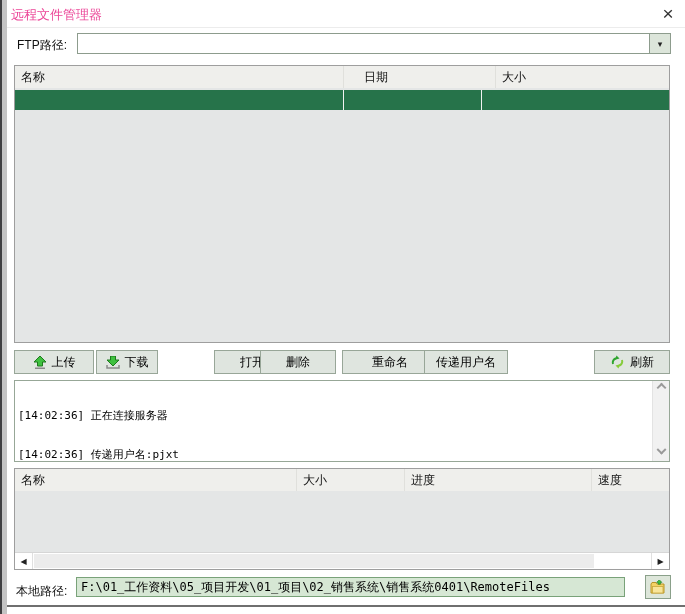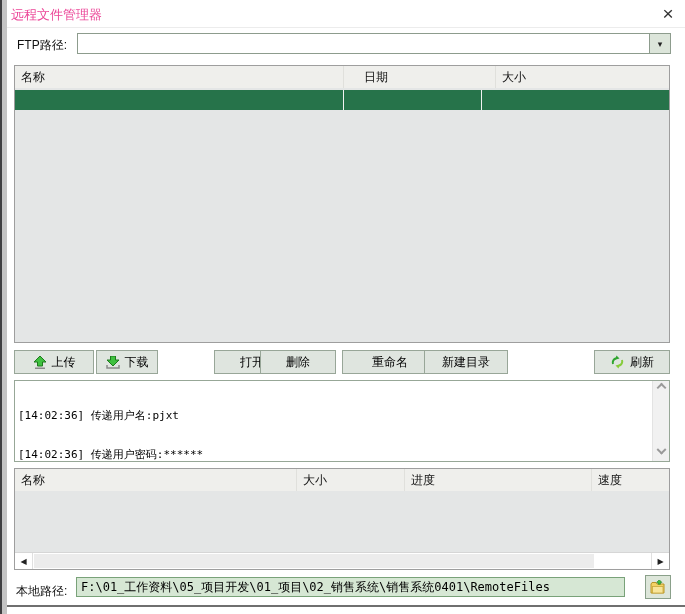--- a/index.html
+++ b/index.html
@@ -122,37 +122,38 @@
 
 <button class="btn btn-delete">
   <span>删除</span>
 </button>
 
 <button class="btn btn-rename">
   <span>重命名</span>
 </button>
 
 <button class="btn btn-newdir">
-  <span>新建目录</span>
+  <span>传递用户名</span>
 </button>
 
 <button class="btn btn-refresh">
   <span>
     <svg width="15" height="14" viewBox="0 0 15 14">
       <path d="M3 9 A4.5 4.5 0 0 1 6 3.2" fill="none" stroke="#2fa52f" stroke-width="2"></path>
       <polygon points="6.5,0.5 9.5,3.5 5,4.8" fill="#2fa52f"></polygon>
       <path d="M12 5 A4.5 4.5 0 0 1 9 10.8" fill="none" stroke="#86cc3a" stroke-width="2"></path>
       <polygon points="8.5,13.5 5.5,10.5 10,9.2" fill="#86cc3a"></polygon>
     </svg>
   </span>
   <span>刷新</span>
 </button>
 
 <div class="logbox">
   <div class="log-lines">
+    <div>[14:02:36] 正在连接服务器</div>
     <div>[14:02:36] 传递用户名:pjxt</div>
     <div>[14:02:36] 传递用户密码:******</div>
     <div>[14:02:36] 用户密码错误,530 User cannot log in.</div>
   </div>
   <div class="vscroll">
     <div class="vs-up">
         <span class="chev up"></span>
       </div>
     <div class="vs-down">
         <span class="chev down"></span>

